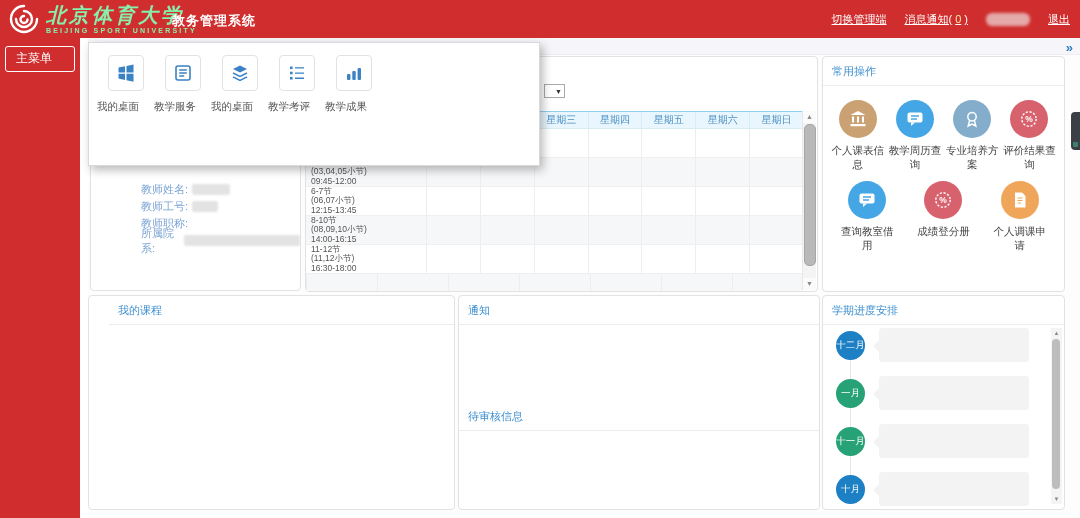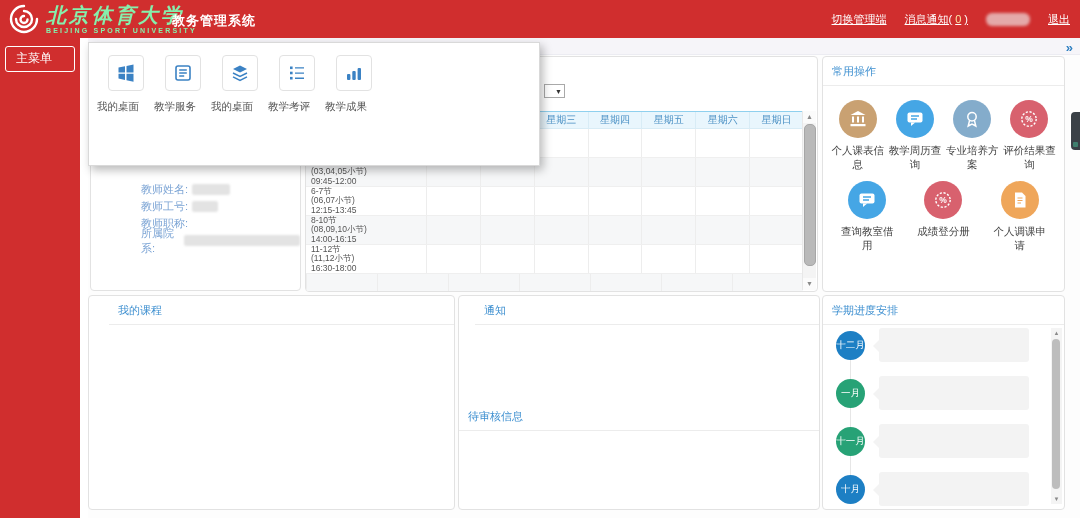--- a/index.html
+++ b/index.html
@@ -65,21 +65,21 @@
   .card-ops{left:822px;top:56px;width:243px;height:236px;}
   .ops-grid{display:flex;flex-wrap:wrap;justify-content:space-around;padding:14px 6px 0 6px;}
   .op-item{width:54px;text-align:center;margin-bottom:10px;cursor:pointer;}
   .op-circle{width:38px;height:38px;border-radius:50%;margin:0 auto;display:flex;align-items:center;justify-content:center;}
   .op-label{font-size:10.5px;color:#444;line-height:14px;margin-top:5px;}
   .c-tan{background:#c9a172;} .c-blue{background:#45a6e5;} .c-orange{background:#efa65a;}
   .c-steel{background:#84accb;} .c-rose{background:#d8616e;}
 
   
   .card-courses{left:88px;top:295px;width:367px;height:215px;padding-left:20px;}
-  .card-notice{left:458px;top:295px;width:362px;height:215px;padding-left:16px;}
+  .card-notice{left:458px;top:295px;width:362px;height:215px;}
   .notice-sub{position:absolute;left:0;top:106px;width:100%;}
   .card-semester{left:822px;top:295px;width:243px;height:215px;}
   .sem-list{position:absolute;left:0;top:28px;right:14px;bottom:2px;overflow:hidden;}
   .sem-line{position:absolute;left:27px;top:18px;bottom:14px;width:1px;background:#e6e6e6;}
   .sem-item{position:relative;height:48px;}
   .sem-circle{position:absolute;left:13px;top:7px;width:29px;height:29px;border-radius:50%;color:#fff;
               font-size:9.5px;display:flex;align-items:center;justify-content:center;z-index:2;}
   .m-green{background:#27a276;} .m-blue{background:#1d7fc4;}
   .sem-bubble{position:absolute;left:56px;top:4px;width:150px;height:34px;background:#f3f3f3;border-radius:3px;}
   .sem-bubble:before{content:"";position:absolute;left:-6px;top:12px;border:6px solid transparent;border-right-color:#f3f3f3;border-left:0;}

